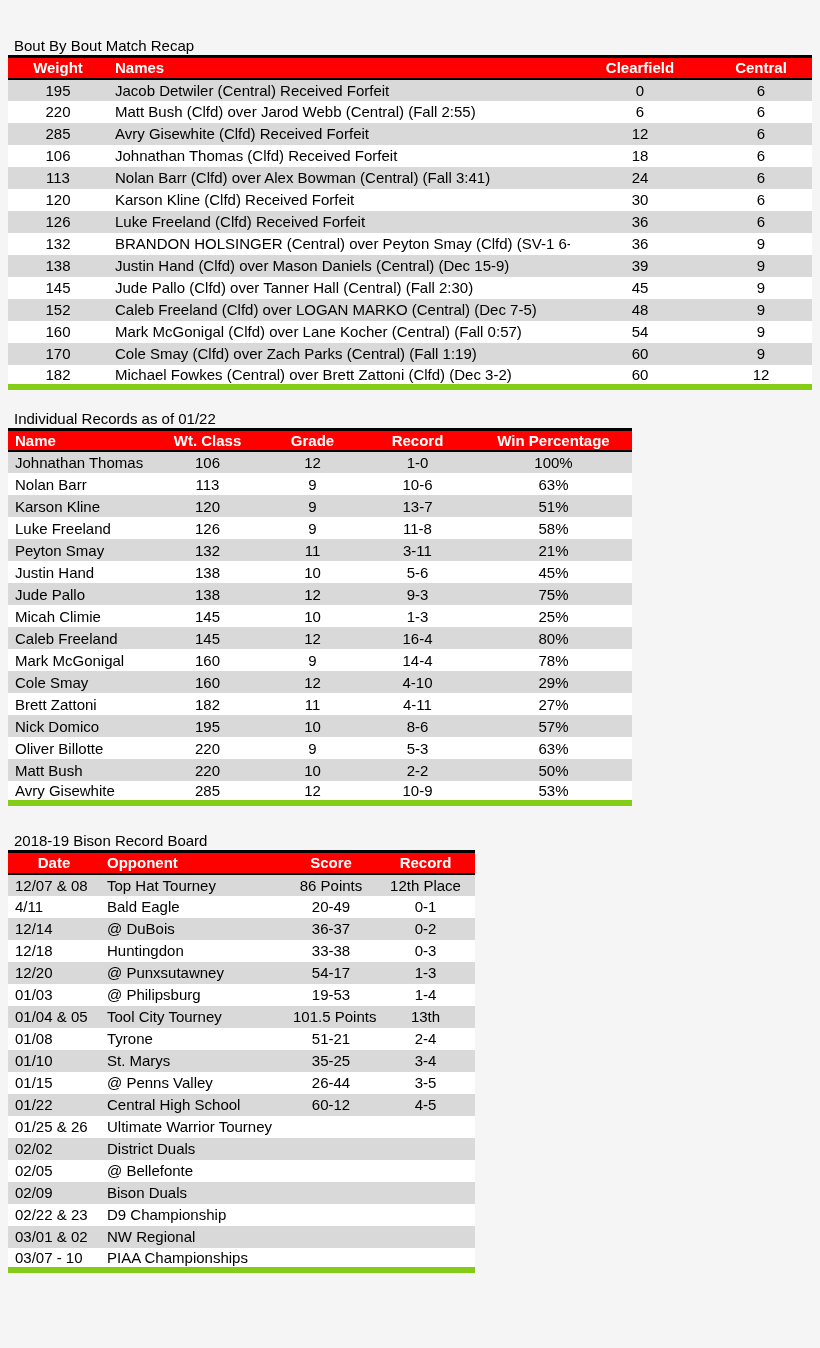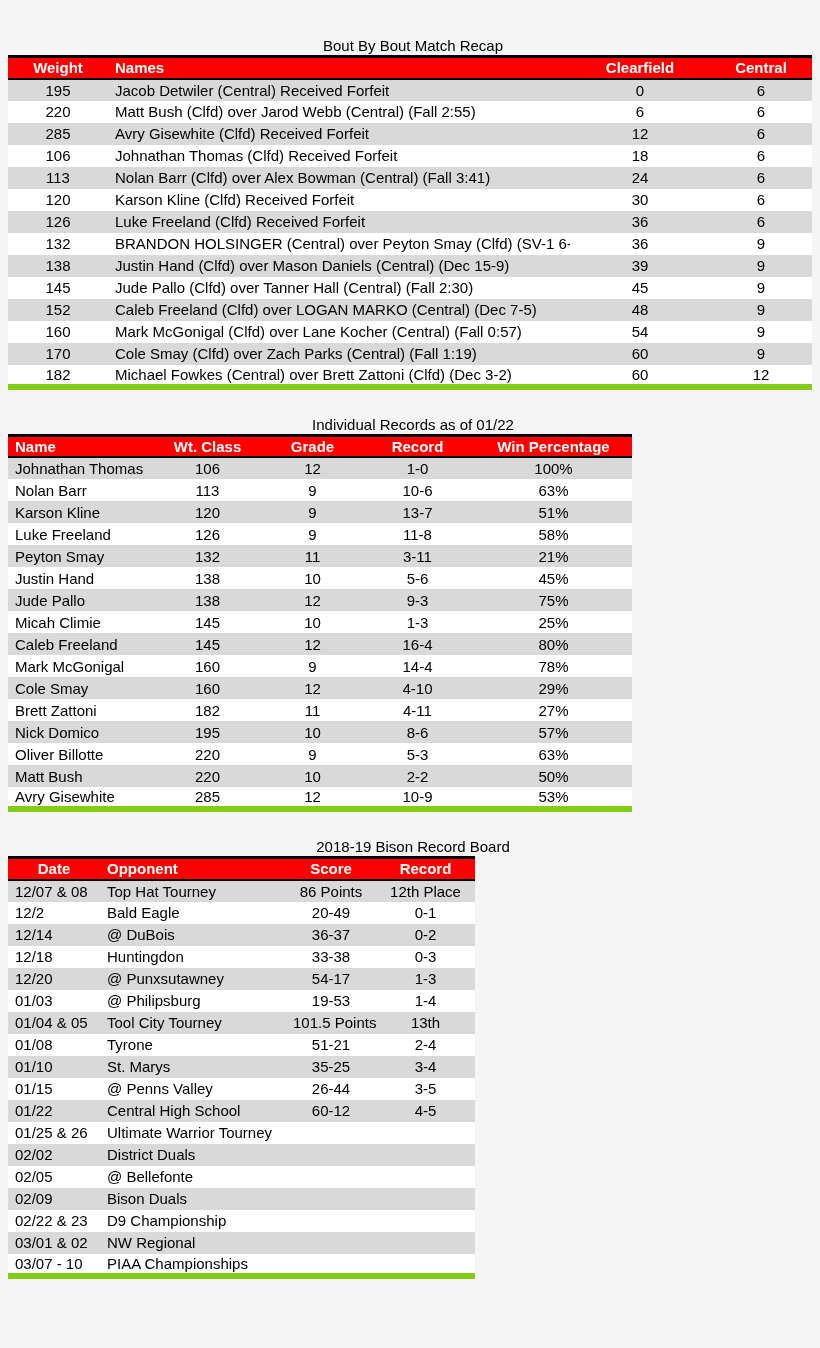--- a/index.html
+++ b/index.html
@@ -17,24 +17,23 @@
     padding: 0 8px;
     box-sizing: border-box;
     width: 820px;
   }
   .tbl-title {
     font-size: 15px;
     line-height: 17px;
     margin: 0 0 1px 0;
     padding-left: 6px;
     color: #000;
-    text-align: center;
   }
   .s1 .tbl-title { padding-top: 37px; }
-  .s2 .tbl-title { padding-top: 26px; }
+  .s2 .tbl-title { padding-top: 20px; }
   .s3 .tbl-title { padding-top: 26px; }
 
   table {
     border-collapse: collapse;
     table-layout: fixed;
     font-size: 15px;
     border-bottom: 6px solid #84cc16;
   }
   .t1 { width: 804px; }
   .t2 { width: 624px; }
@@ -324,21 +323,21 @@
           </tr>
       </thead>
       <tbody>
           <tr>
             <td>12/07 &amp; 08</td>
             <td>Top Hat Tourney</td>
             <td>86 Points</td>
             <td>12th Place</td>
           </tr>
           <tr>
-            <td>12/2</td>
+            <td>4/11</td>
             <td>Bald Eagle</td>
             <td>20-49</td>
             <td>0-1</td>
           </tr>
           <tr>
             <td>12/14</td>
             <td>@ DuBois</td>
             <td>36-37</td>
             <td>0-2</td>
           </tr>

